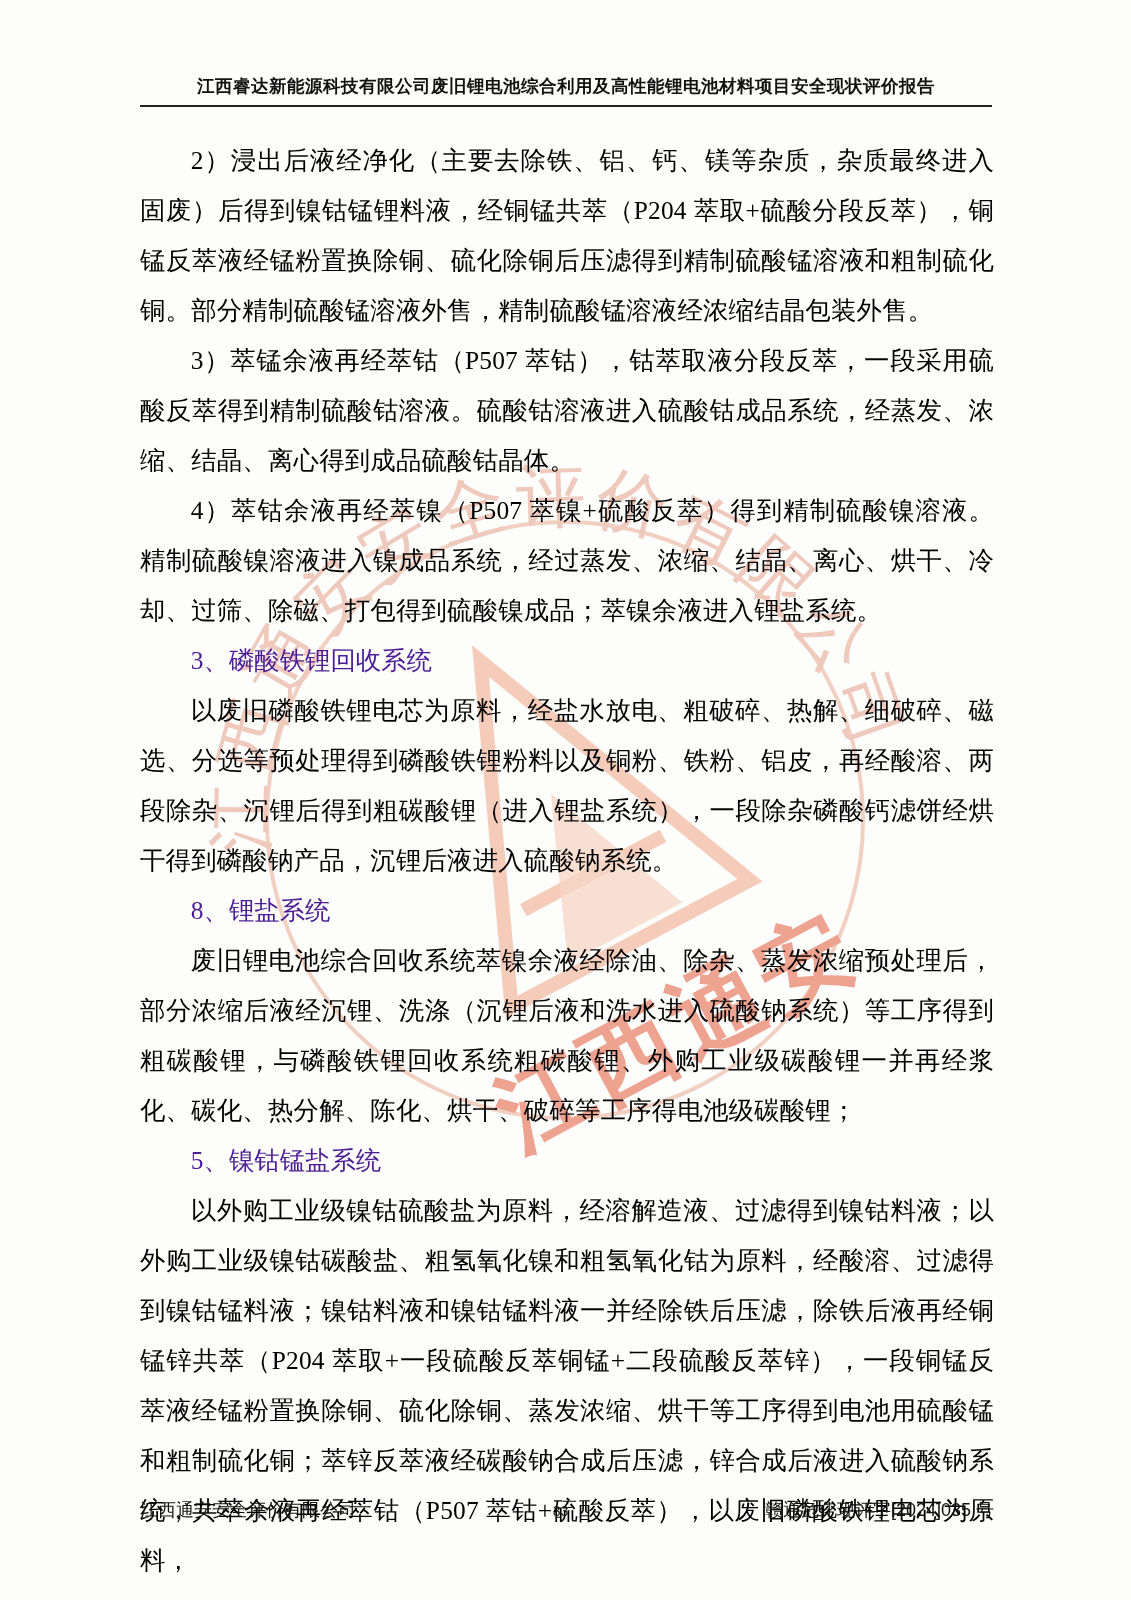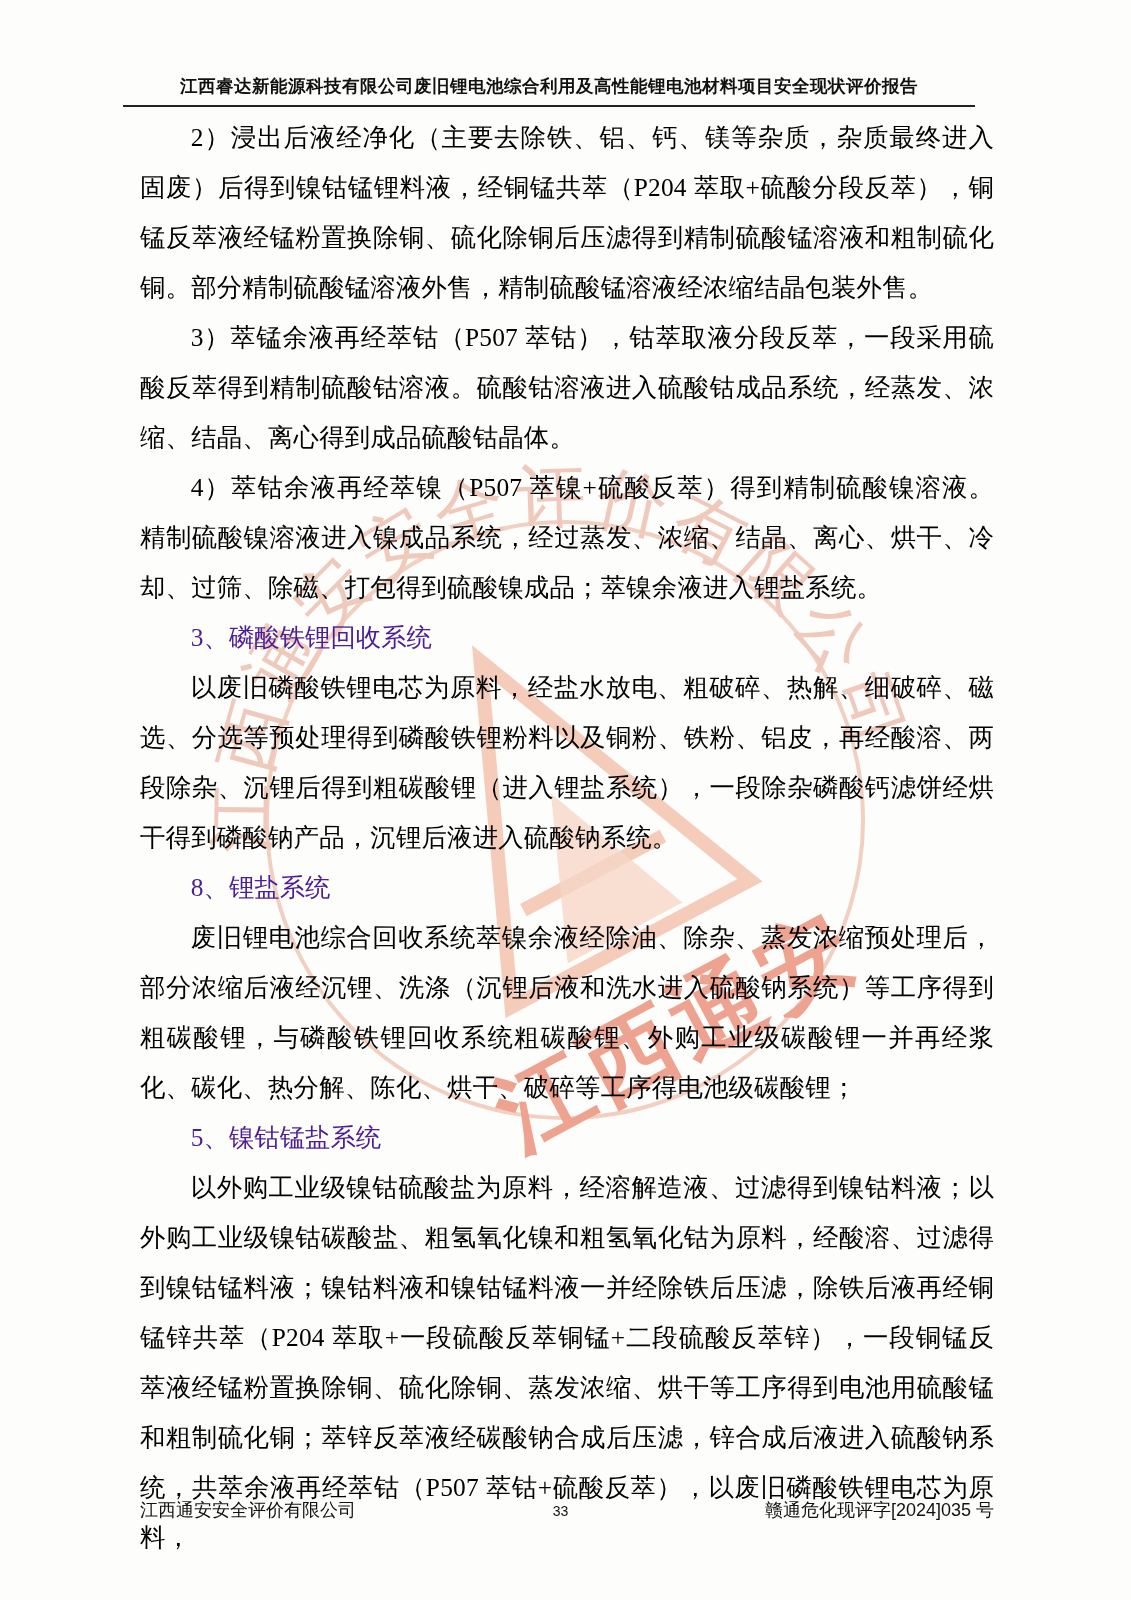--- a/index.html
+++ b/index.html
@@ -29,21 +29,21 @@
     width: 1131px;
     height: 1600px;
     pointer-events: none;
     z-index: 1;
   }
 
   
   .header {
     position: absolute;
     top: 74px;
-    left: 123px;
+    left: 140px;
     width: 852px;
     text-align: center;
     z-index: 3;
   }
   .header-title {
     font-size: 17.5px;
     letter-spacing: 0.5px;
     font-family: "Liberation Sans", sans-serif;
     font-weight: bold;
     color: #111;
@@ -51,21 +51,21 @@
   }
   .header-rule {
     margin-top: 7px;
     border-bottom: 2.2px solid #222;
     width: 100%;
   }
 
   
   .content {
     position: absolute;
-    top: 112px;
+    top: 135px;
     left: 140px;
     width: 854px;
     z-index: 3;
   }
   p.para {
     margin: 0;
     font-size: 25.4px;
     line-height: 50px;
     text-align: justify;
     text-justify: inter-ideograph;

